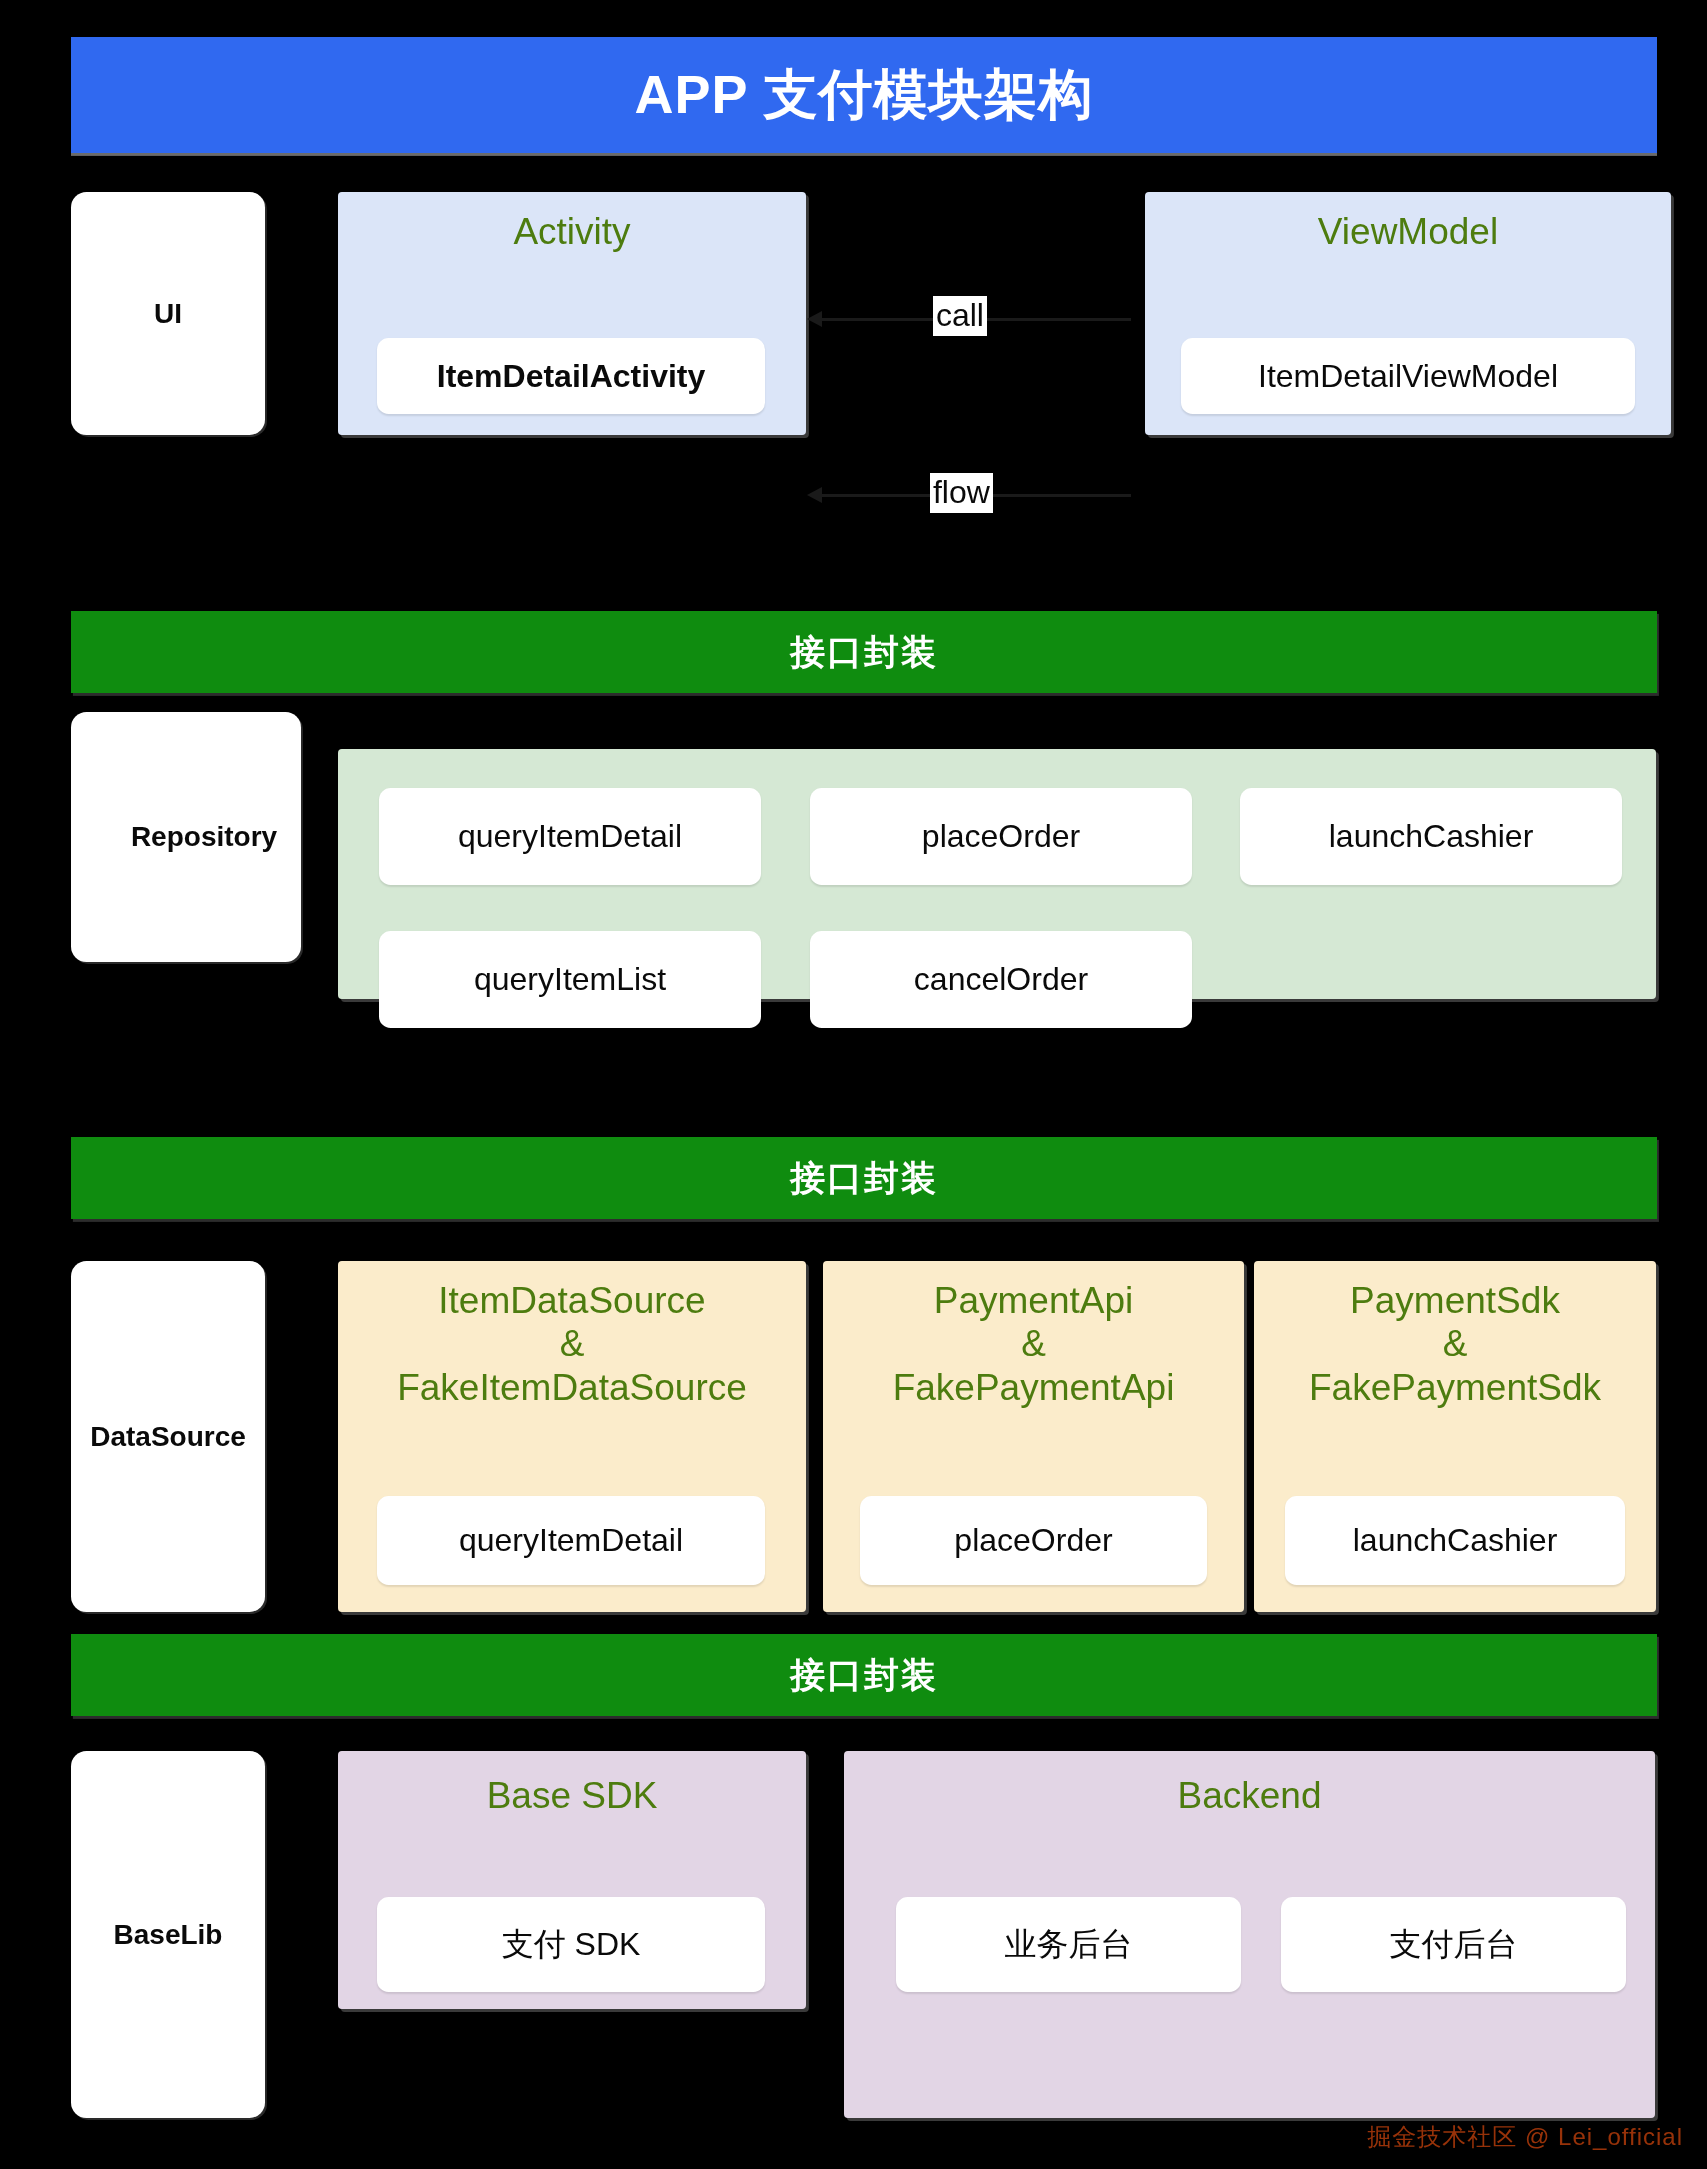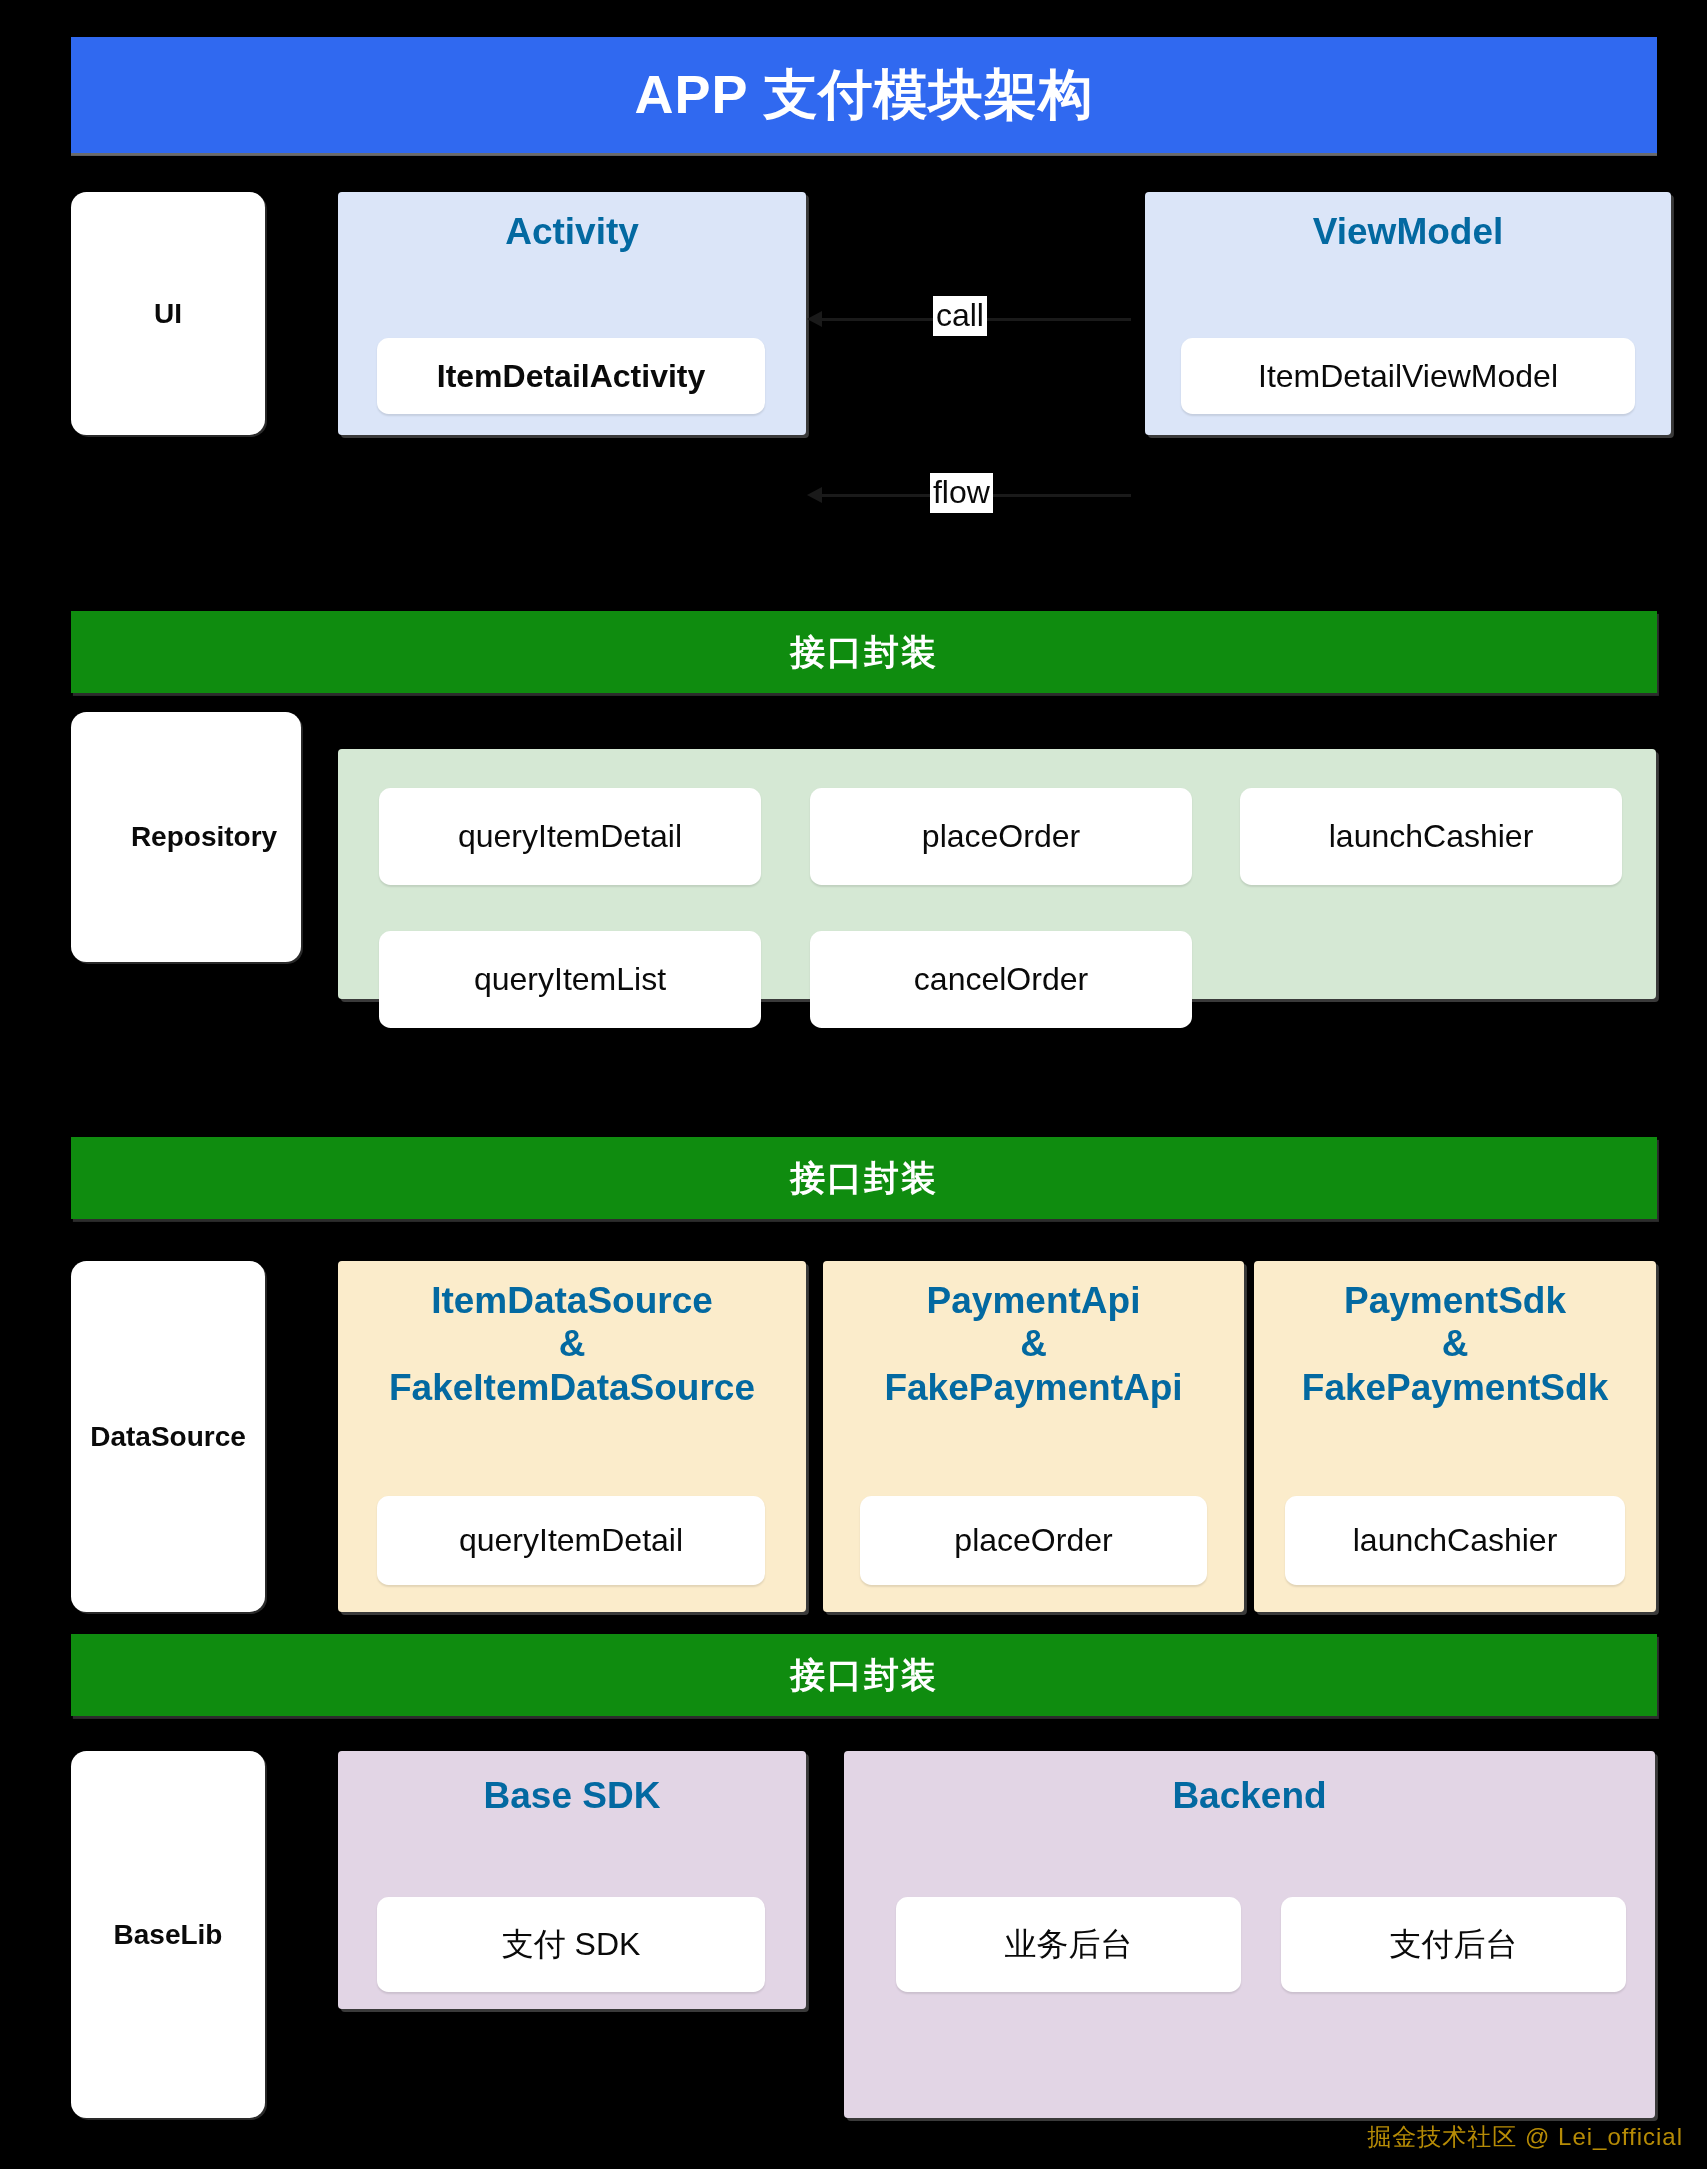--- a/index.html
+++ b/index.html
@@ -93,22 +93,22 @@
   .panel-green  { background: #d5e8d4; }
   .panel-cream  { background: #fbeccb; }
   .panel-purple { background: #e2d5e5; }
 
   .panel-title {
     position: absolute;
     left: 0;
     width: 100%;
     text-align: center;
     font-size: 37px;
-    font-weight: bold;
-    color: #0369a1;
+    font-weight: normal;
+    color: #4d7c0f;
     line-height: 1.18;
     white-space: nowrap;
   }
 
   
   .pill {
     position: absolute;
     background: #ffffff;
     border-radius: 11.6px;
     box-shadow: 0 1.9px 1.9px 0 rgba(0,0,0,0.10);
@@ -144,21 +144,21 @@
     white-space: nowrap;
     line-height: 1.18;
   }
 
   
   .watermark {
     position: absolute;
     right: 25px;
     bottom: 17.5px;
     font-size: 24px;
-    color: #eab308;
+    color: #c2410c;
     opacity: 0.78;
     white-space: nowrap;
     letter-spacing: 1px;
   }
 </style>
 </head>
 <body>
 
 <div class="canvas">
 

